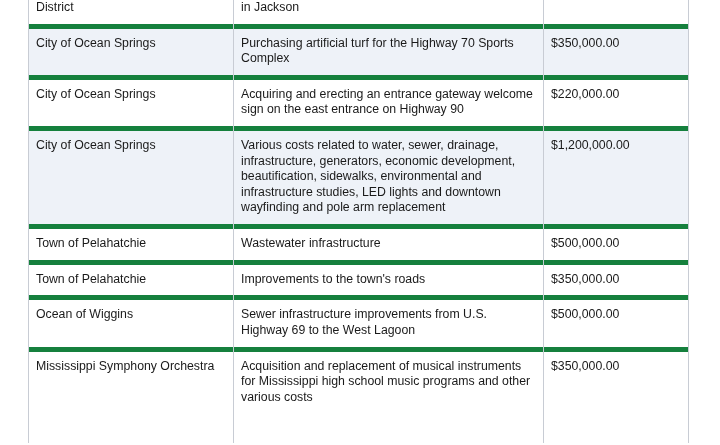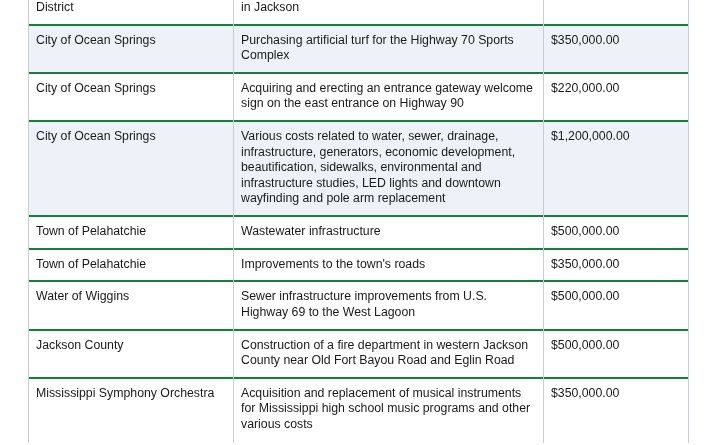--- a/index.html
+++ b/index.html
@@ -30,21 +30,21 @@
   }
   table.grant-table col.c-recipient { width: 205px; }
   table.grant-table col.c-purpose { width: 310px; }
   table.grant-table col.c-amount { width: 145px; }
 
   table.grant-table tr {
     vertical-align: top;
   }
   table.grant-table td {
     padding: 7px 8px 8px 8px;
-    border-top: 2px solid #15803d;
+    border-top: 5px solid #15803d;
     line-height: 1.27;
     vertical-align: top;
     word-wrap: break-word;
   }
   table.grant-table tr.alt td {
     background: #eef2f8;
   }
   table.grant-table tr.first-row td {
     border-top: none;
     padding-top: 0;
@@ -130,30 +130,25 @@
         <td class="amount">$500,000.00</td>
       </tr>
 
       <tr>
         <td class="recipient">Town of Pelahatchie</td>
         <td class="purpose">Improvements to the town's roads</td>
         <td class="amount">$350,000.00</td>
       </tr>
 
       <tr>
-        <td class="recipient">Water of Wiggins</td>
+        <td class="recipient">Ocean of Wiggins</td>
         <td class="purpose">Sewer infrastructure improvements from U.S. Highway 69 to the West Lagoon</td>
         <td class="amount">$500,000.00</td>
       </tr>
 
-      <tr>
-        <td class="recipient">Jackson County</td>
-        <td class="purpose">Construction of a fire department in western Jackson County near Old Fort Bayou Road and Eglin Road</td>
-        <td class="amount">$500,000.00</td>
-      </tr>
 
       <tr>
         <td class="recipient">Mississippi Symphony Orchestra</td>
         <td class="purpose">Acquisition and replacement of musical instruments for Mississippi high school music programs and other various costs</td>
         <td class="amount">$350,000.00</td>
       </tr>
 
     </tbody>
   </table>
 

